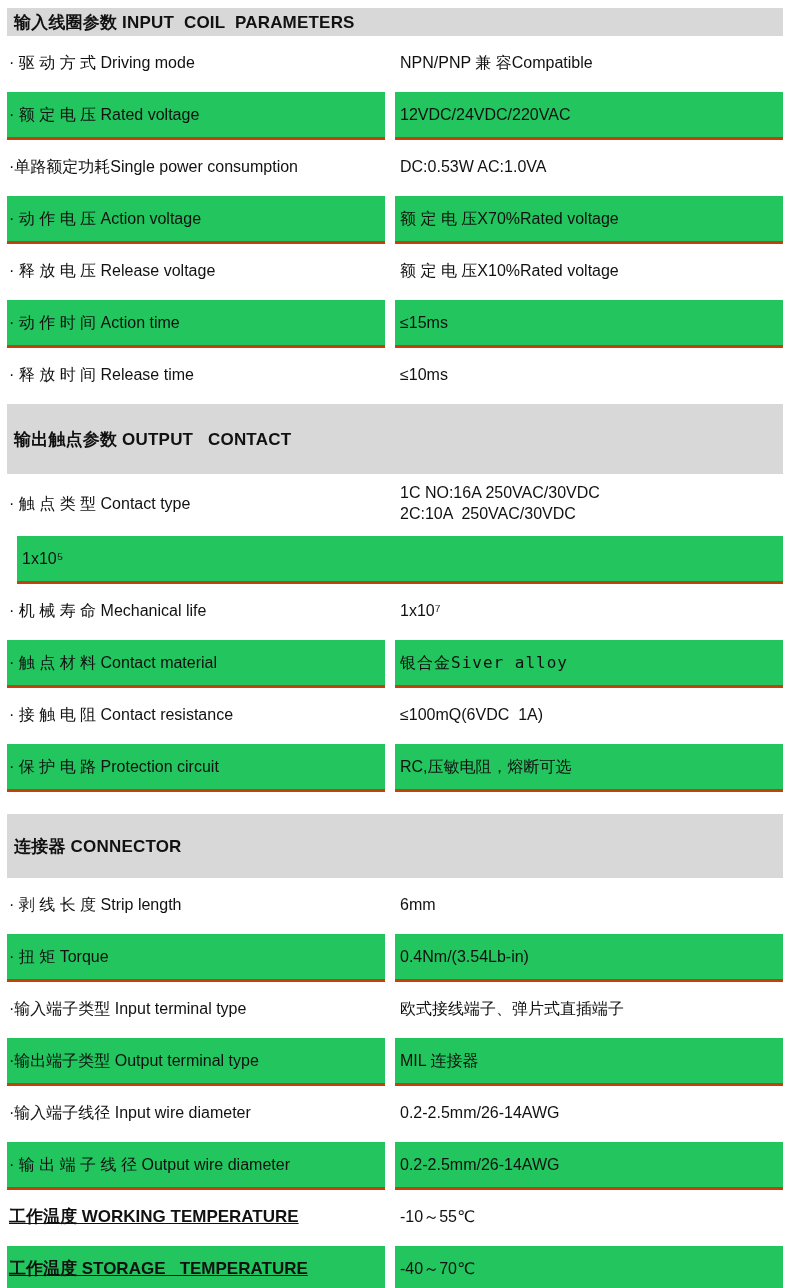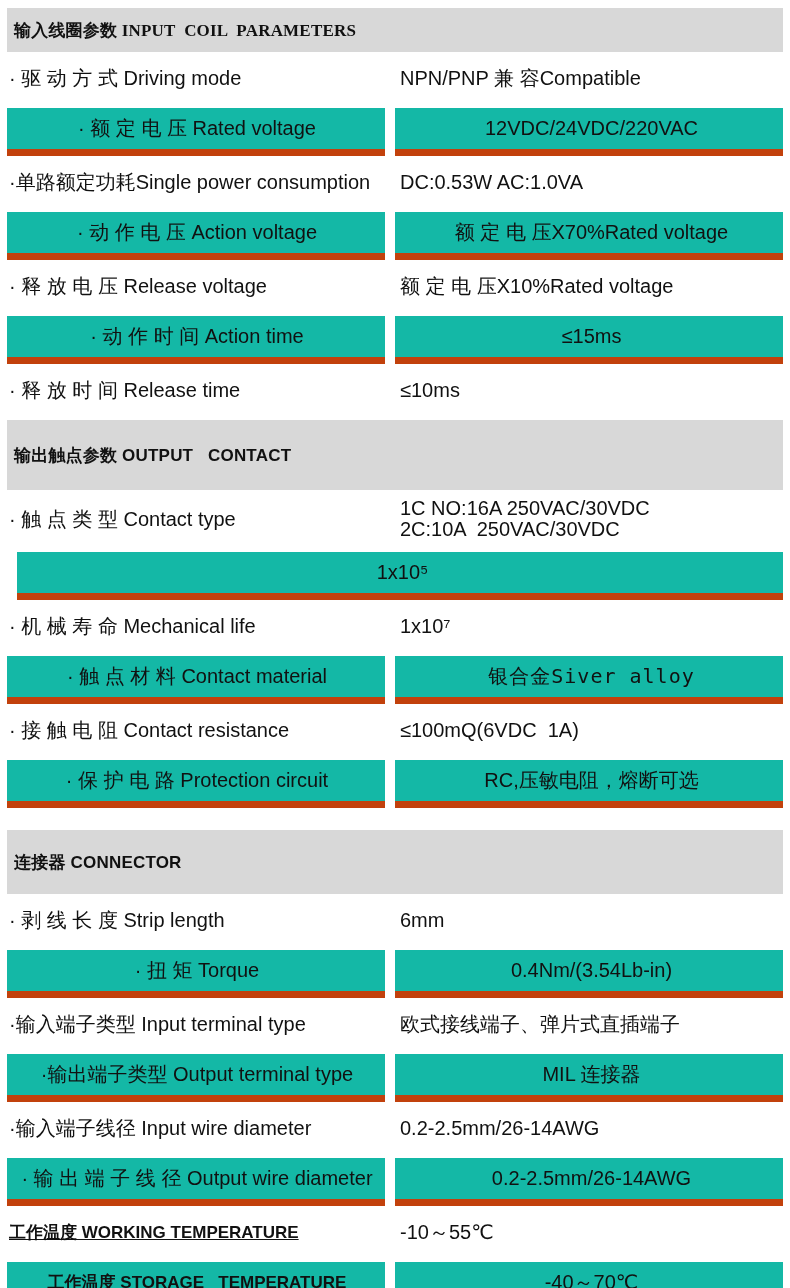--- a/index.html
+++ b/index.html
@@ -13,45 +13,44 @@
   .sec-header {
     background: #d8d8d8;
     display: flex;
     align-items: center;
     font-weight: bold;
     font-size: 17px;
     padding-left: 7px;
     letter-spacing: 0.2px;
   }
   .sec-header .txt { font-size: 17px; font-weight: bold; }
-  .h1 { height: 44px; font-family: Liberation Serif, serif; }
+  .h1 { height: 28px; }
   .h2 { height: 70px; margin-top: 4px; }
   .h3 { height: 64px; margin-top: 22px; }
 
   .row { display: flex; height: 52px; }
   .row.tall { height: 58px; }
 
   .cell {
     display: flex;
     align-items: center;
     box-sizing: border-box;
     background: transparent;
   }
   .cell.left  { flex: 0 0 378px; width: 378px; padding-left: 2px; }
   .cell.right { flex: 1; margin-left: 10px; padding-left: 5px; }
 
   .row.shaded .cell {
-    background: #14b8a6;
+    background: #22c55e;
     border-top: 4px solid #ffffff;
-    border-bottom: 7px solid #c2410c;
-    justify-content: center;
+    border-bottom: 3px solid #c2410c;
   }
 
   .txt {
-    font-size: 20px;
+    font-size: 16px;
     line-height: 21px;
     white-space: pre-wrap;
   }
 
   .row.bold-label .cell.left .txt { font-weight: bold; font-size: 17px; text-decoration: underline; }
   .txt.mono { font-family: "DejaVu Sans Mono", "Liberation Mono", monospace; letter-spacing: 1px; }
 </style>
 </head>
 <body>
 

